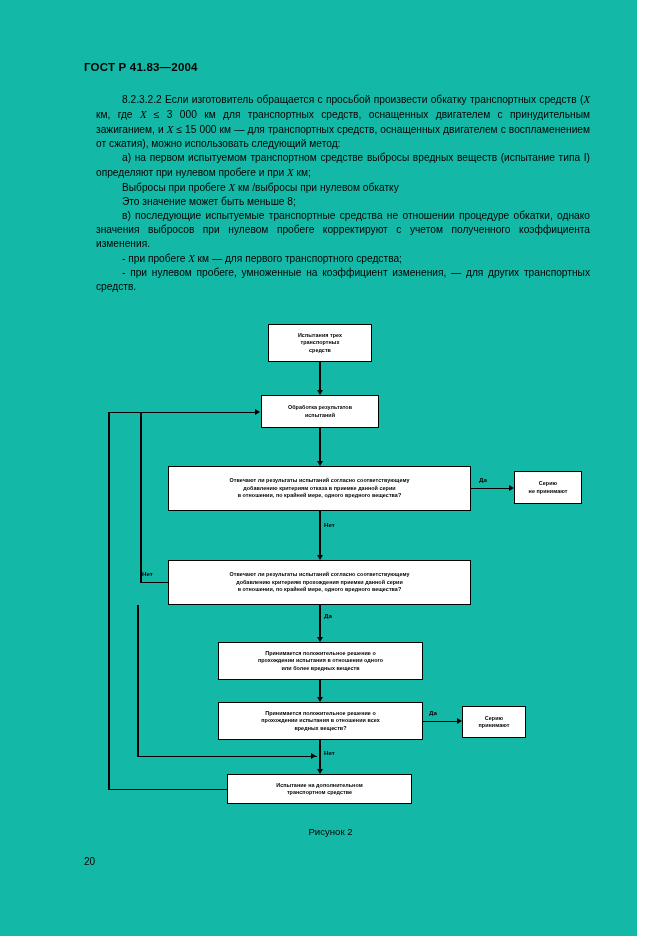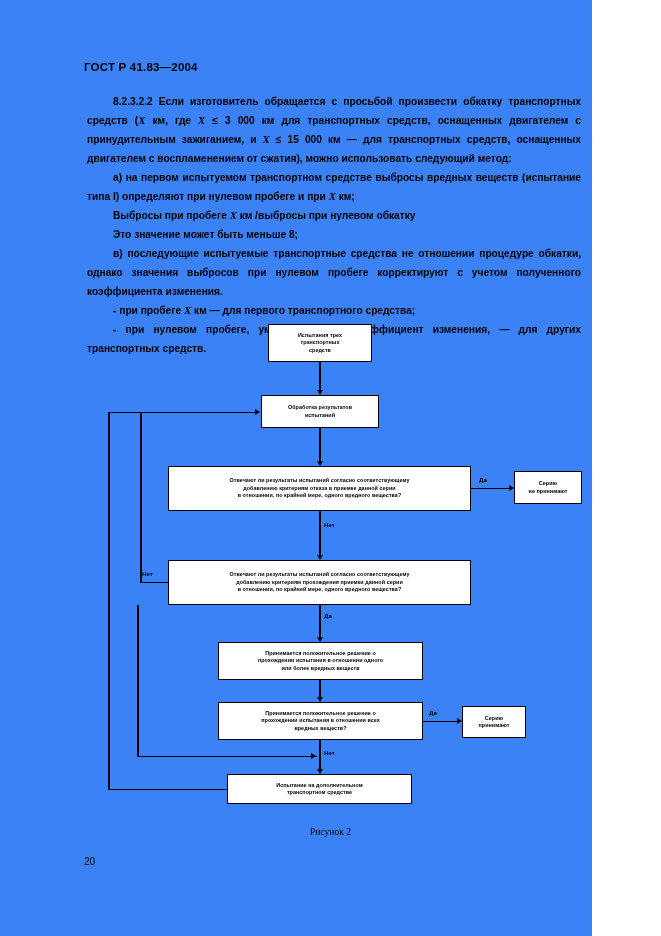--- a/index.html
+++ b/index.html
@@ -6,42 +6,41 @@
     margin: 0;
     padding: 0;
     background: #ffffff;
   }
   body {
     font-family: "Liberation Sans", sans-serif;
     color: #000000;
   }
   .page {
     position: relative;
-    width: 592px;
+    width: 637px;
     height: 936px;
-    background: #3b82f6;
+    background: #14b8a6;
     overflow: hidden;
   }
   .doc-header {
     position: absolute;
     left: 84px;
     top: 61px;
     font-size: 11.5px;
     font-weight: bold;
     letter-spacing: 0.2px;
   }
   .body-text {
     position: absolute;
-    left: 87px;
+    left: 96px;
     top: 92px;
     width: 494px;
     font-size: 10.2px;
-    line-height: 19px;
+    line-height: 14px;
     text-align: justify;
-    font-weight: bold;
   }
   .body-text p {
     margin: 0;
     text-align: justify;
     text-justify: inter-word;
   }
   .body-text p.ind {
     text-indent: 26px;
   }
   .body-text p.noj {
@@ -107,21 +106,20 @@
     white-space: nowrap;
   }
 
   .fig-caption {
     position: absolute;
     left: 0;
     top: 826px;
     width: 661px;
     text-align: center;
     font-size: 9.6px;
-    font-family: Liberation Serif, serif;
   }
   .page-number {
     position: absolute;
     left: 84px;
     top: 856px;
     font-size: 10px;
   }
 </style>
 </head>
 <body>

